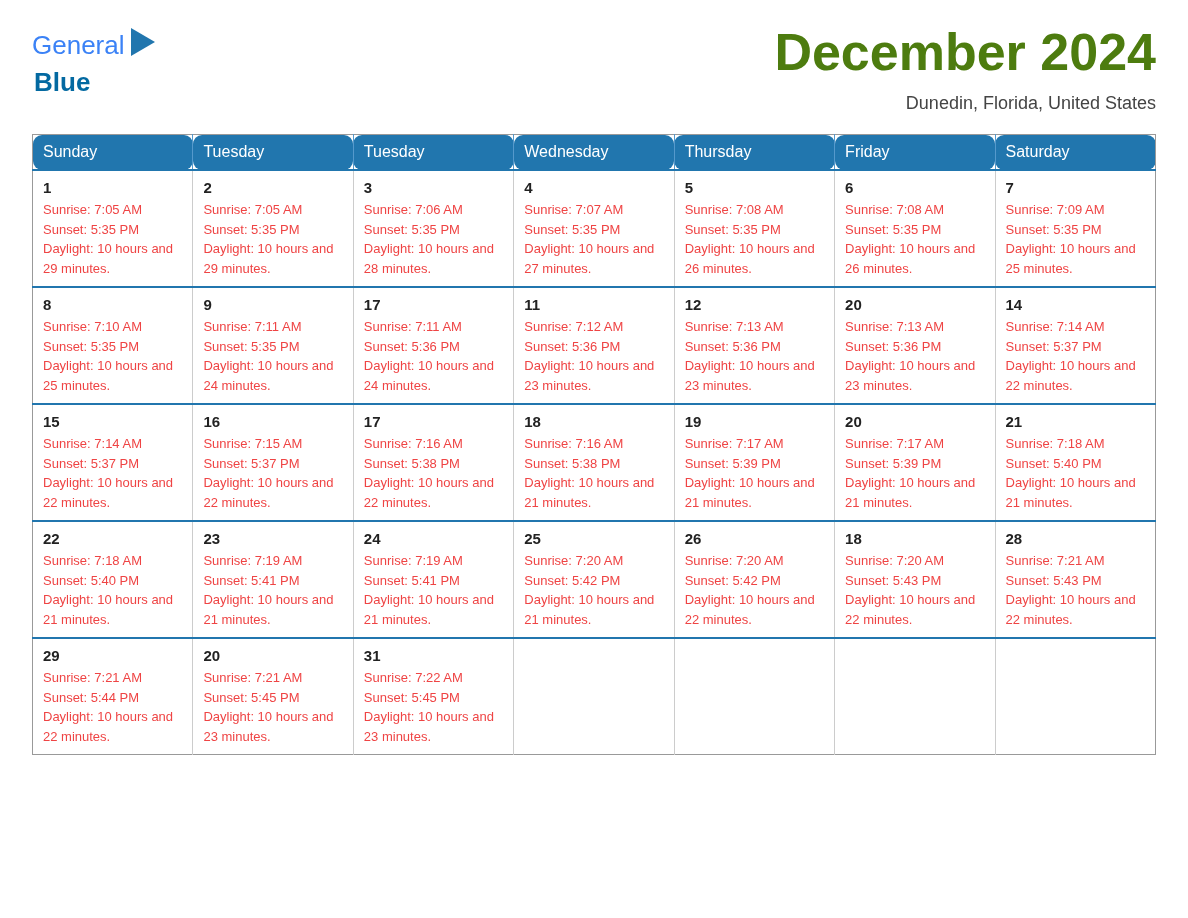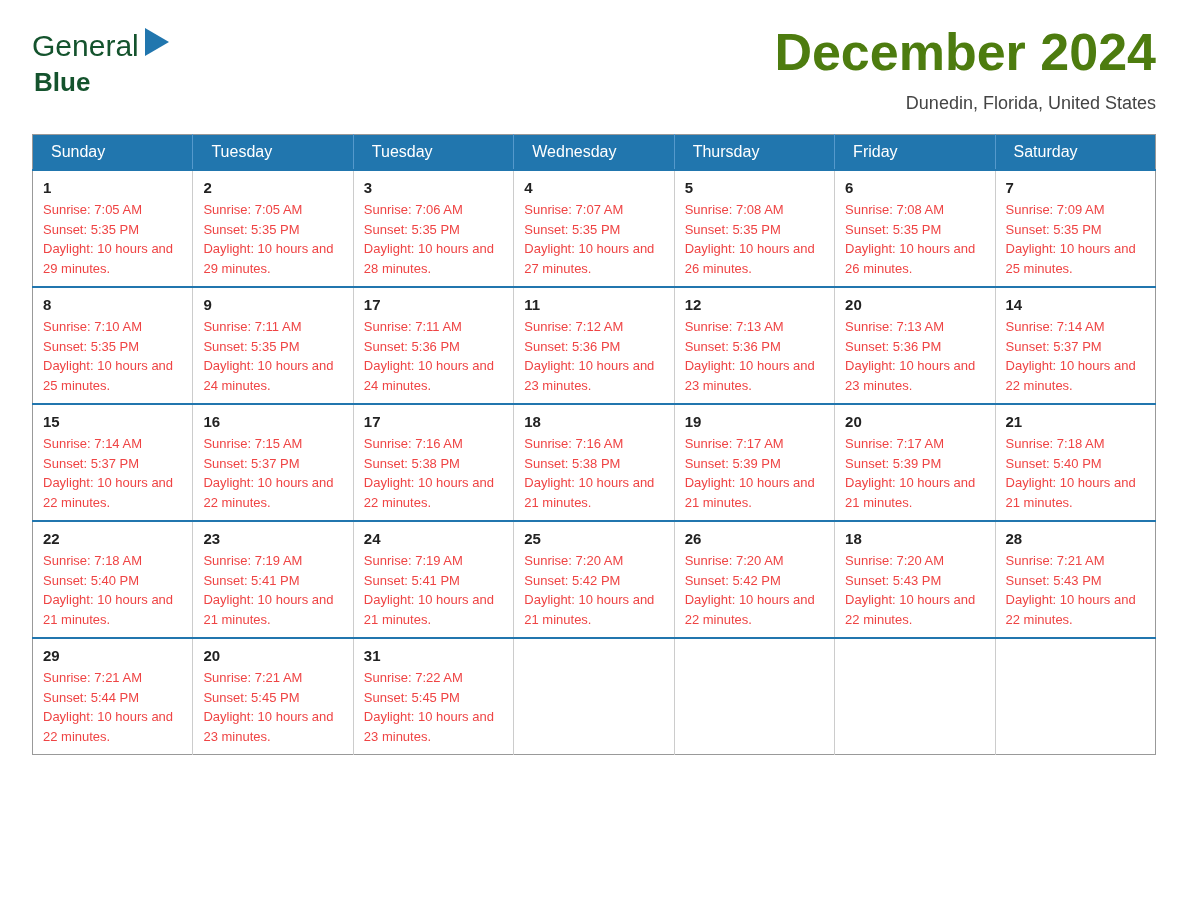--- a/index.html
+++ b/index.html
@@ -40,23 +40,24 @@
       border-collapse: collapse;
       border: 1px solid #999;
     }
     thead tr {
       background: #2176ae;
     }
     thead th {
       color: white;
       font-size: 16px;
       font-weight: normal;
-      padding: 8px 18px;
+      padding: 8px 10px;
       text-align: left;
       border-right: 1px solid #5599cc;
+      border-radius: 9px;
     }
     thead th:last-child {
       border-right: none;
     }
     tbody tr {
       border-top: 2px solid #2176ae;
     }
     tbody td {
       vertical-align: top;
       padding: 8px 10px;
@@ -84,29 +85,29 @@
     .empty-cell {
       background: #fff;
     }
   </style>
 </head>
 <body>
 
 <div class="header-area">
   <div class="logo-area">
   <div style="display:flex;align-items:center;font-size:26px;color:#333;">
-    <span style="font-size:30px;color:#14532d;">General</span>
+    <span style="font-size:26px;color:#3b82f6;">General</span>
     <span style="display:inline-block;position:relative;margin-left:2px;">
       <svg width="36" height="36" viewBox="0 0 36 36">
         <polygon points="4,4 28,18 4,32" fill="#2176ae"></polygon>
       </svg>
     </span>
   </div>
   <div style="margin-left:2px;">
-    <span style="font-size:26px;font-weight:bold;color:#14532d;">Blue</span>
+    <span style="font-size:26px;font-weight:bold;color:#0369a1;">Blue</span>
   </div>
 </div>
   <div class="title-area">
     <div class="calendar-title">December 2024</div>
     <div class="calendar-subtitle">Dunedin, Florida, United States</div>
   </div>
 </div>
 
 <table>
   <thead>

